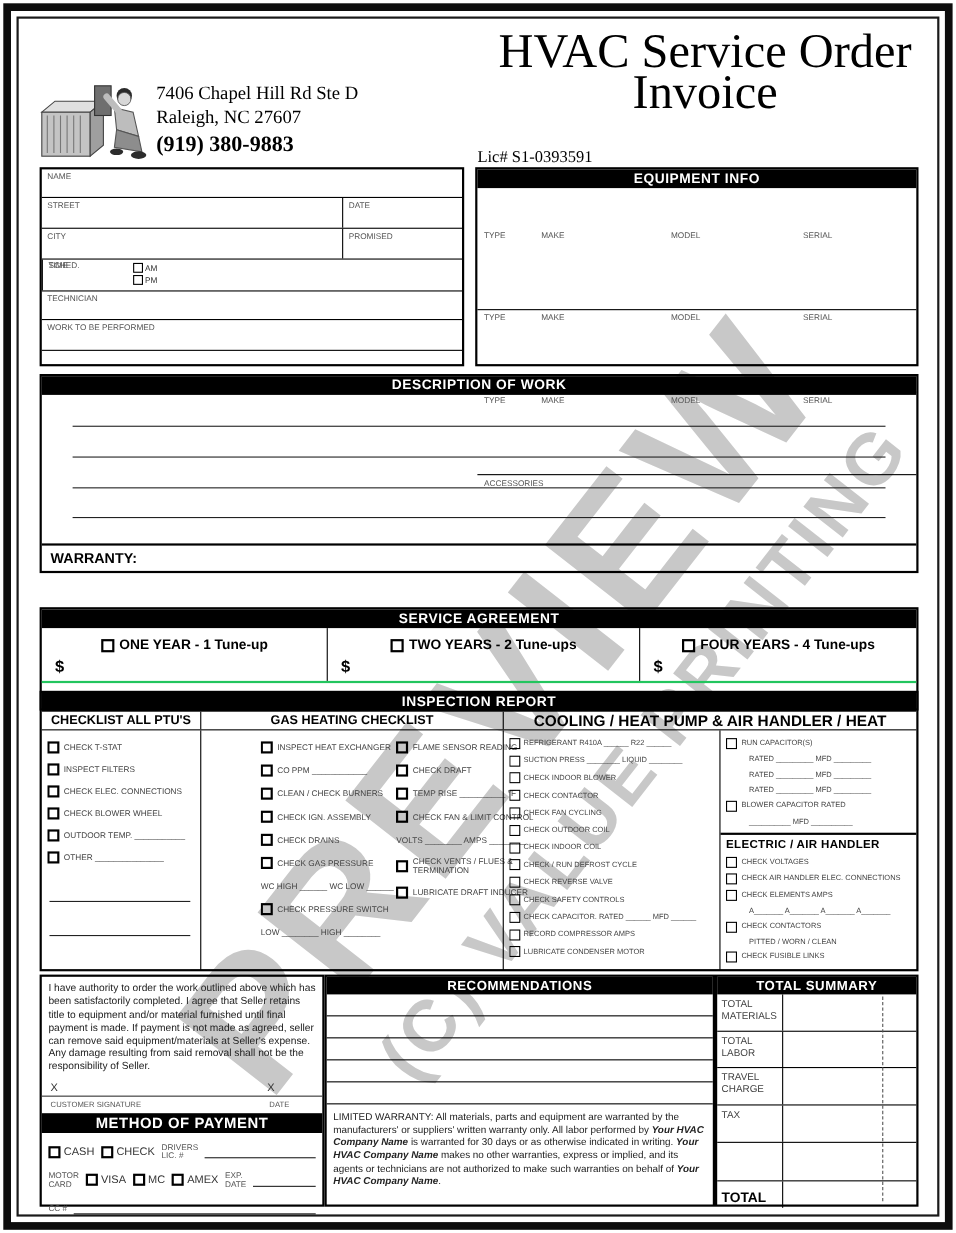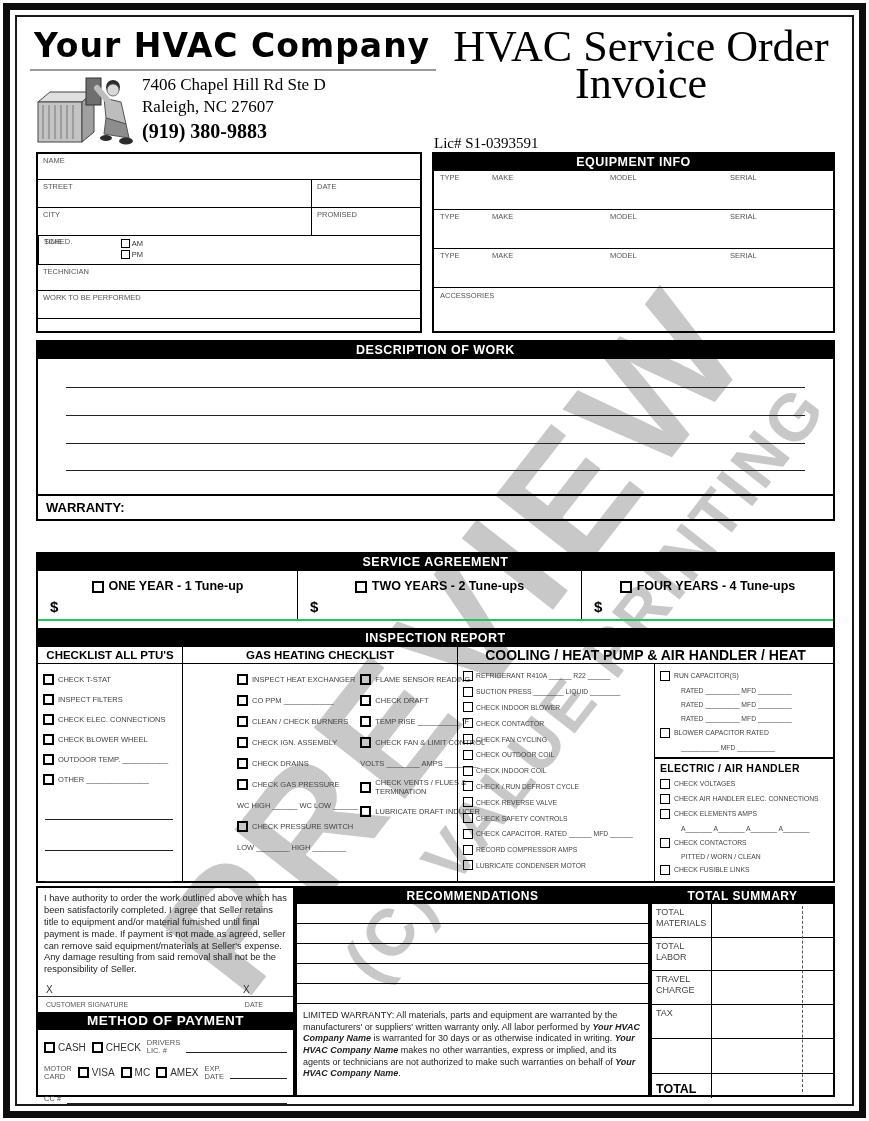--- a/index.html
+++ b/index.html
@@ -41,21 +41,21 @@
   .crow .main{flex:1;position:relative;}
   .crow .sub{width:108px;border-left:1.5px solid #000;position:relative;}
   .crow .flab{position:absolute;left:5px;top:2px;}
   .crow .flab.second{left:152px;}
   .schedwrap{display:flex;justify-content:space-between;padding:2px 4px 0 0;height:100%;box-sizing:border-box;}
   .schedlbl{padding-left:5px;}
   .ampm{display:flex;flex-direction:column;gap:2px;padding-top:1px;}
   .ampm .opt{display:flex;align-items:center;gap:2px;font-size:7.5px;color:#333;}
 
   
-  .equip{left:432px;top:152px;width:403px;height:181px;display:flex;flex-direction:column;}
+  .equip{left:432px;top:152px;width:403px;height:181px;display:flex;flex-direction:column;gap:36px;}
   .eqrow{position:relative;border-top:1.5px solid #000;height:38px;flex:none;}
   .eqrow.first{border-top:none;}
   .eqrow .flab{position:absolute;top:2px;}
   .eq-type{left:6px;}.eq-make{left:58px;}.eq-model{left:176px;}.eq-serial{left:296px;}
   .eqacc{position:relative;border-top:1.5px solid #000;flex:1;}
   .eqacc .flab{position:absolute;left:6px;top:3px;}
 
   
   .desc{left:36px;top:340px;width:799px;height:181px;}
   .descline{position:absolute;left:28px;right:28px;border-bottom:1.5px solid #222;height:0;}
@@ -145,21 +145,20 @@
 <body>
 
 <div class="page">
   <div class="wm">
     <span class="wm1">PREVIEW</span>
     <span class="wm2">(C) VALUE PRINTING</span>
   </div>
 
   <div class="sheet">
 
-    <div class="logo">Your HVAC Company</div>
     <div class="clipart">
       <svg width="100" height="72" viewBox="0 0 100 72">
         <polygon points="4,28 16,18 60,18 48,28" fill="#e0e0e0" stroke="#444" stroke-width="1"></polygon>
         <rect x="4" y="28" width="44" height="40" fill="#c4c4c4" stroke="#444" stroke-width="1"></rect>
         <polygon points="48,28 60,18 60,58 48,68" fill="#9f9f9f" stroke="#444" stroke-width="1"></polygon>
         <line x1="9" y1="31" x2="9" y2="65" stroke="#777" stroke-width="1"></line>
         <line x1="15" y1="31" x2="15" y2="65" stroke="#777" stroke-width="1"></line>
         <line x1="21" y1="31" x2="21" y2="65" stroke="#777" stroke-width="1"></line>
         <line x1="27" y1="31" x2="27" y2="65" stroke="#777" stroke-width="1"></line>
         <line x1="33" y1="31" x2="33" y2="65" stroke="#777" stroke-width="1"></line>

